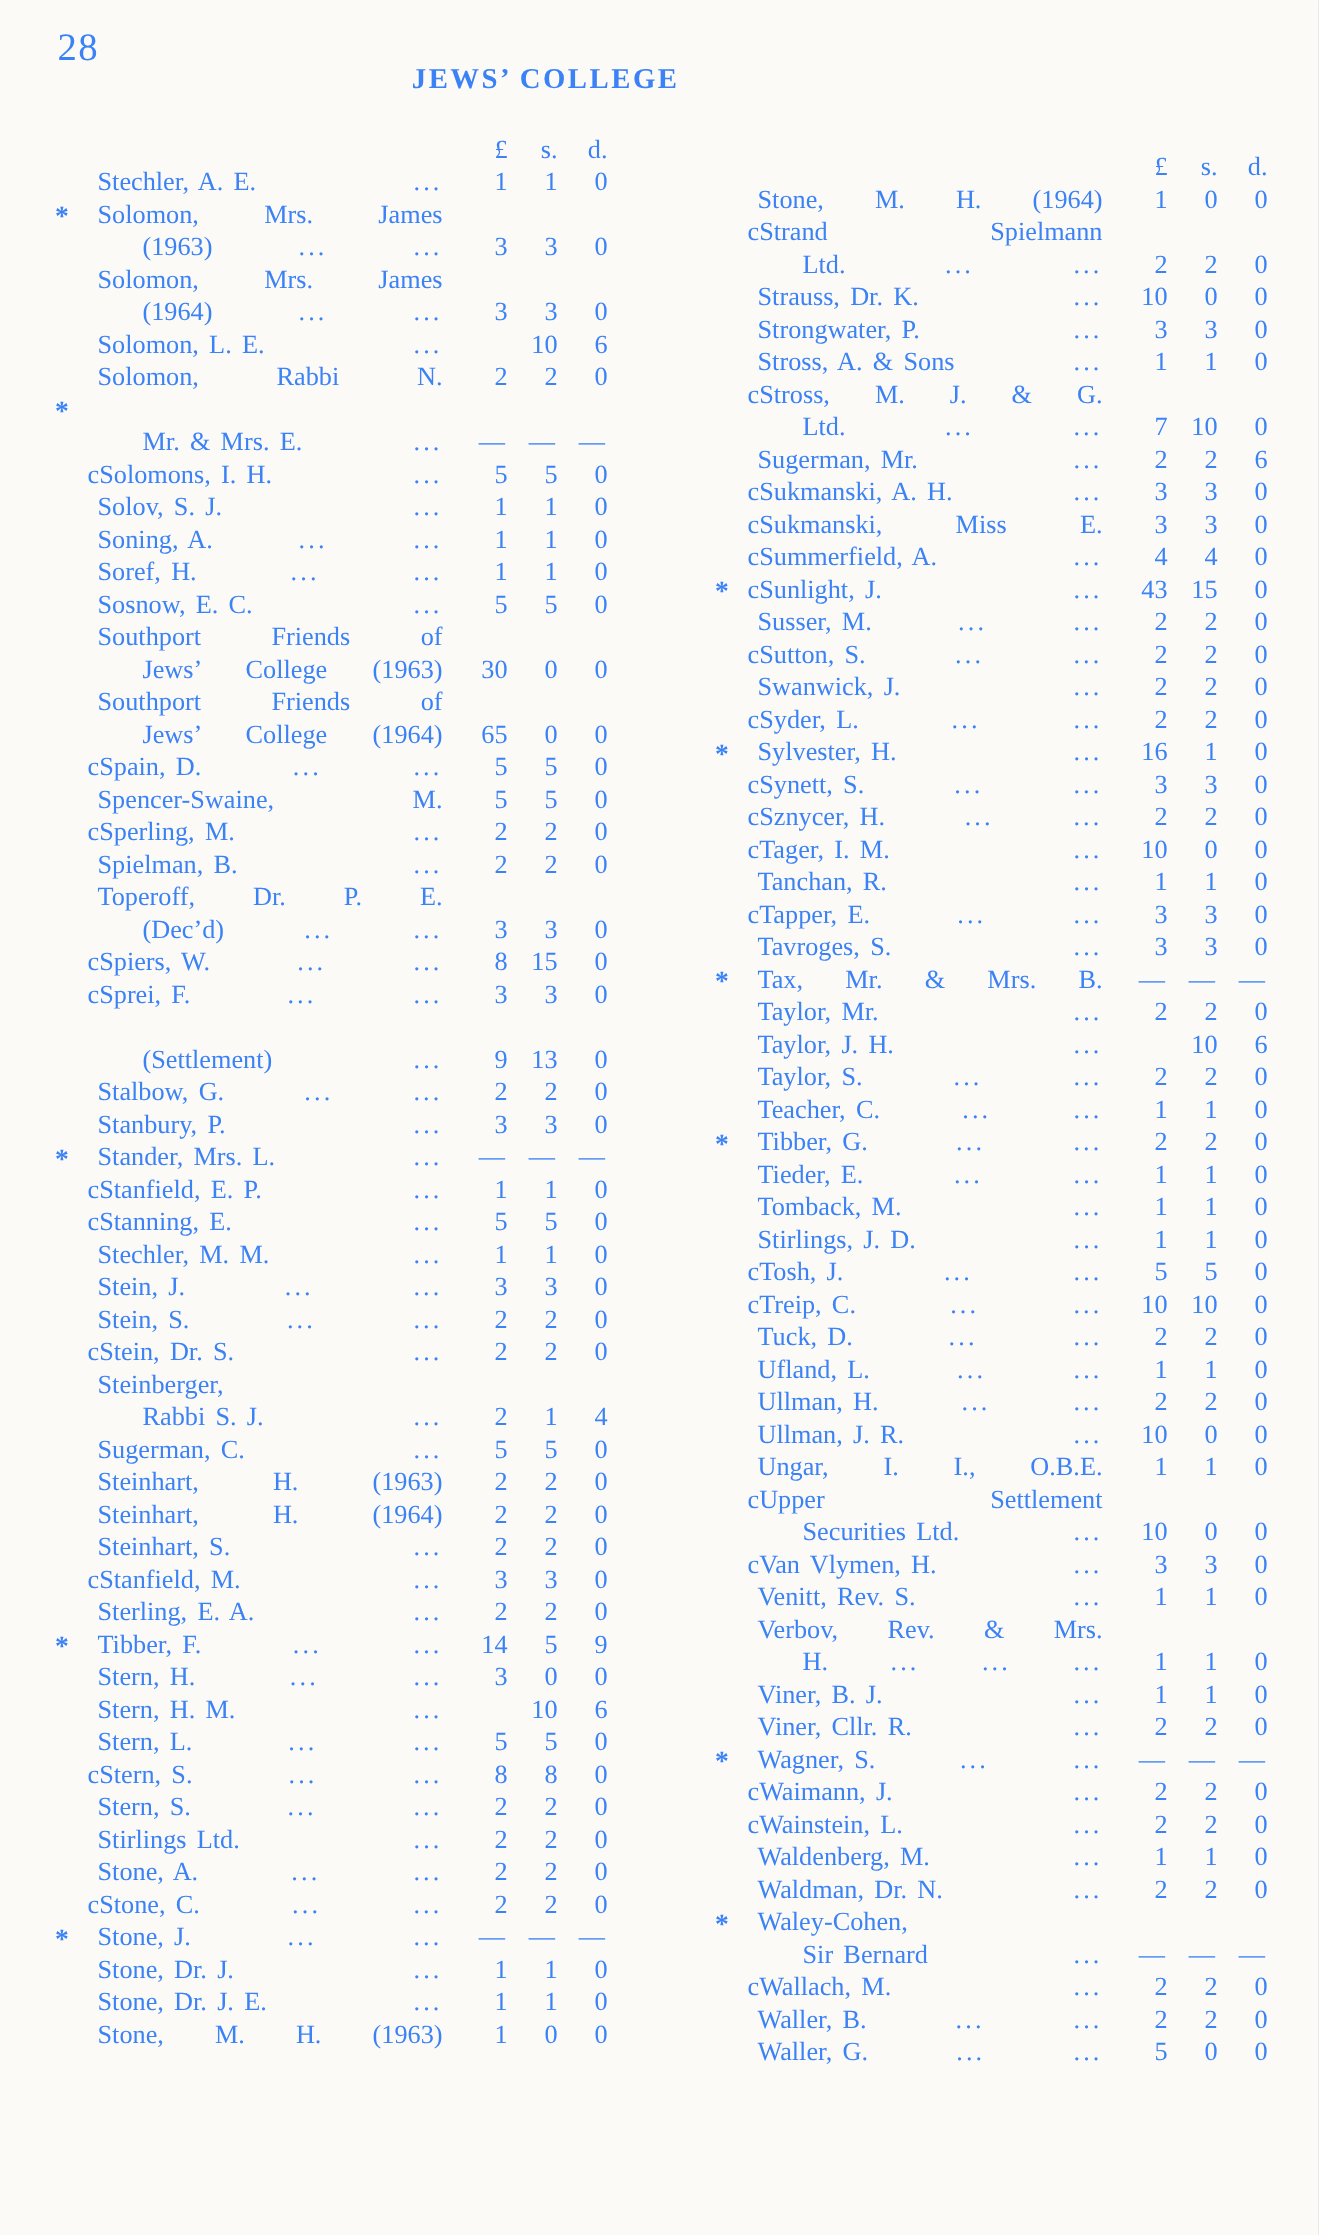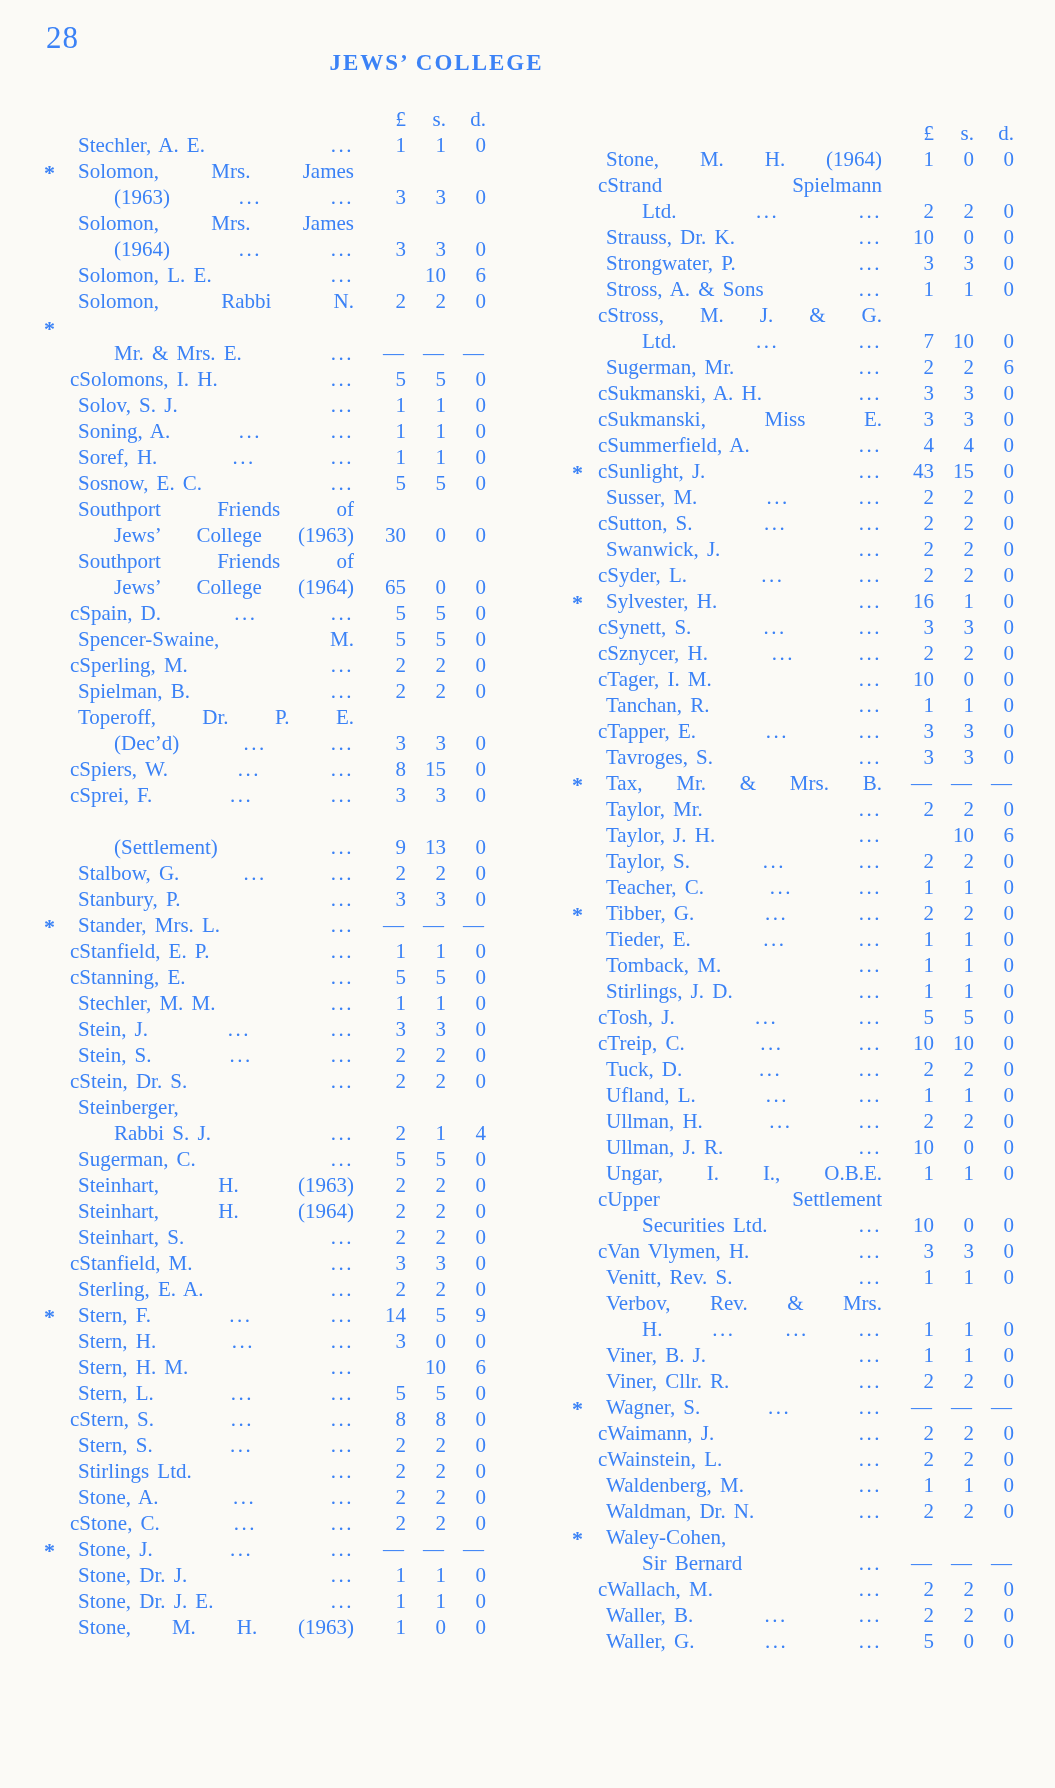--- a/index.html
+++ b/index.html
@@ -459,21 +459,21 @@
           <span>Sterling, E. A.</span>
           <span class="dots">...</span>
         </div>
         <div class="cell amt">2</div>
         <div class="cell amt">2</div>
         <div class="cell amt">0</div>
       </div>
       <div class="row">
         <div class="cell star">*</div>
         <div class="cell name flex">
-          <span>Stern, F.</span>
+          <span>Tibber, F.</span>
           <span class="dots">...</span>
           <span class="dots">...</span>
         </div>
         <div class="cell amt">14</div>
         <div class="cell amt">5</div>
         <div class="cell amt">9</div>
       </div>
       <div class="row">
         <div class="cell star"></div>
         <div class="cell name flex">

